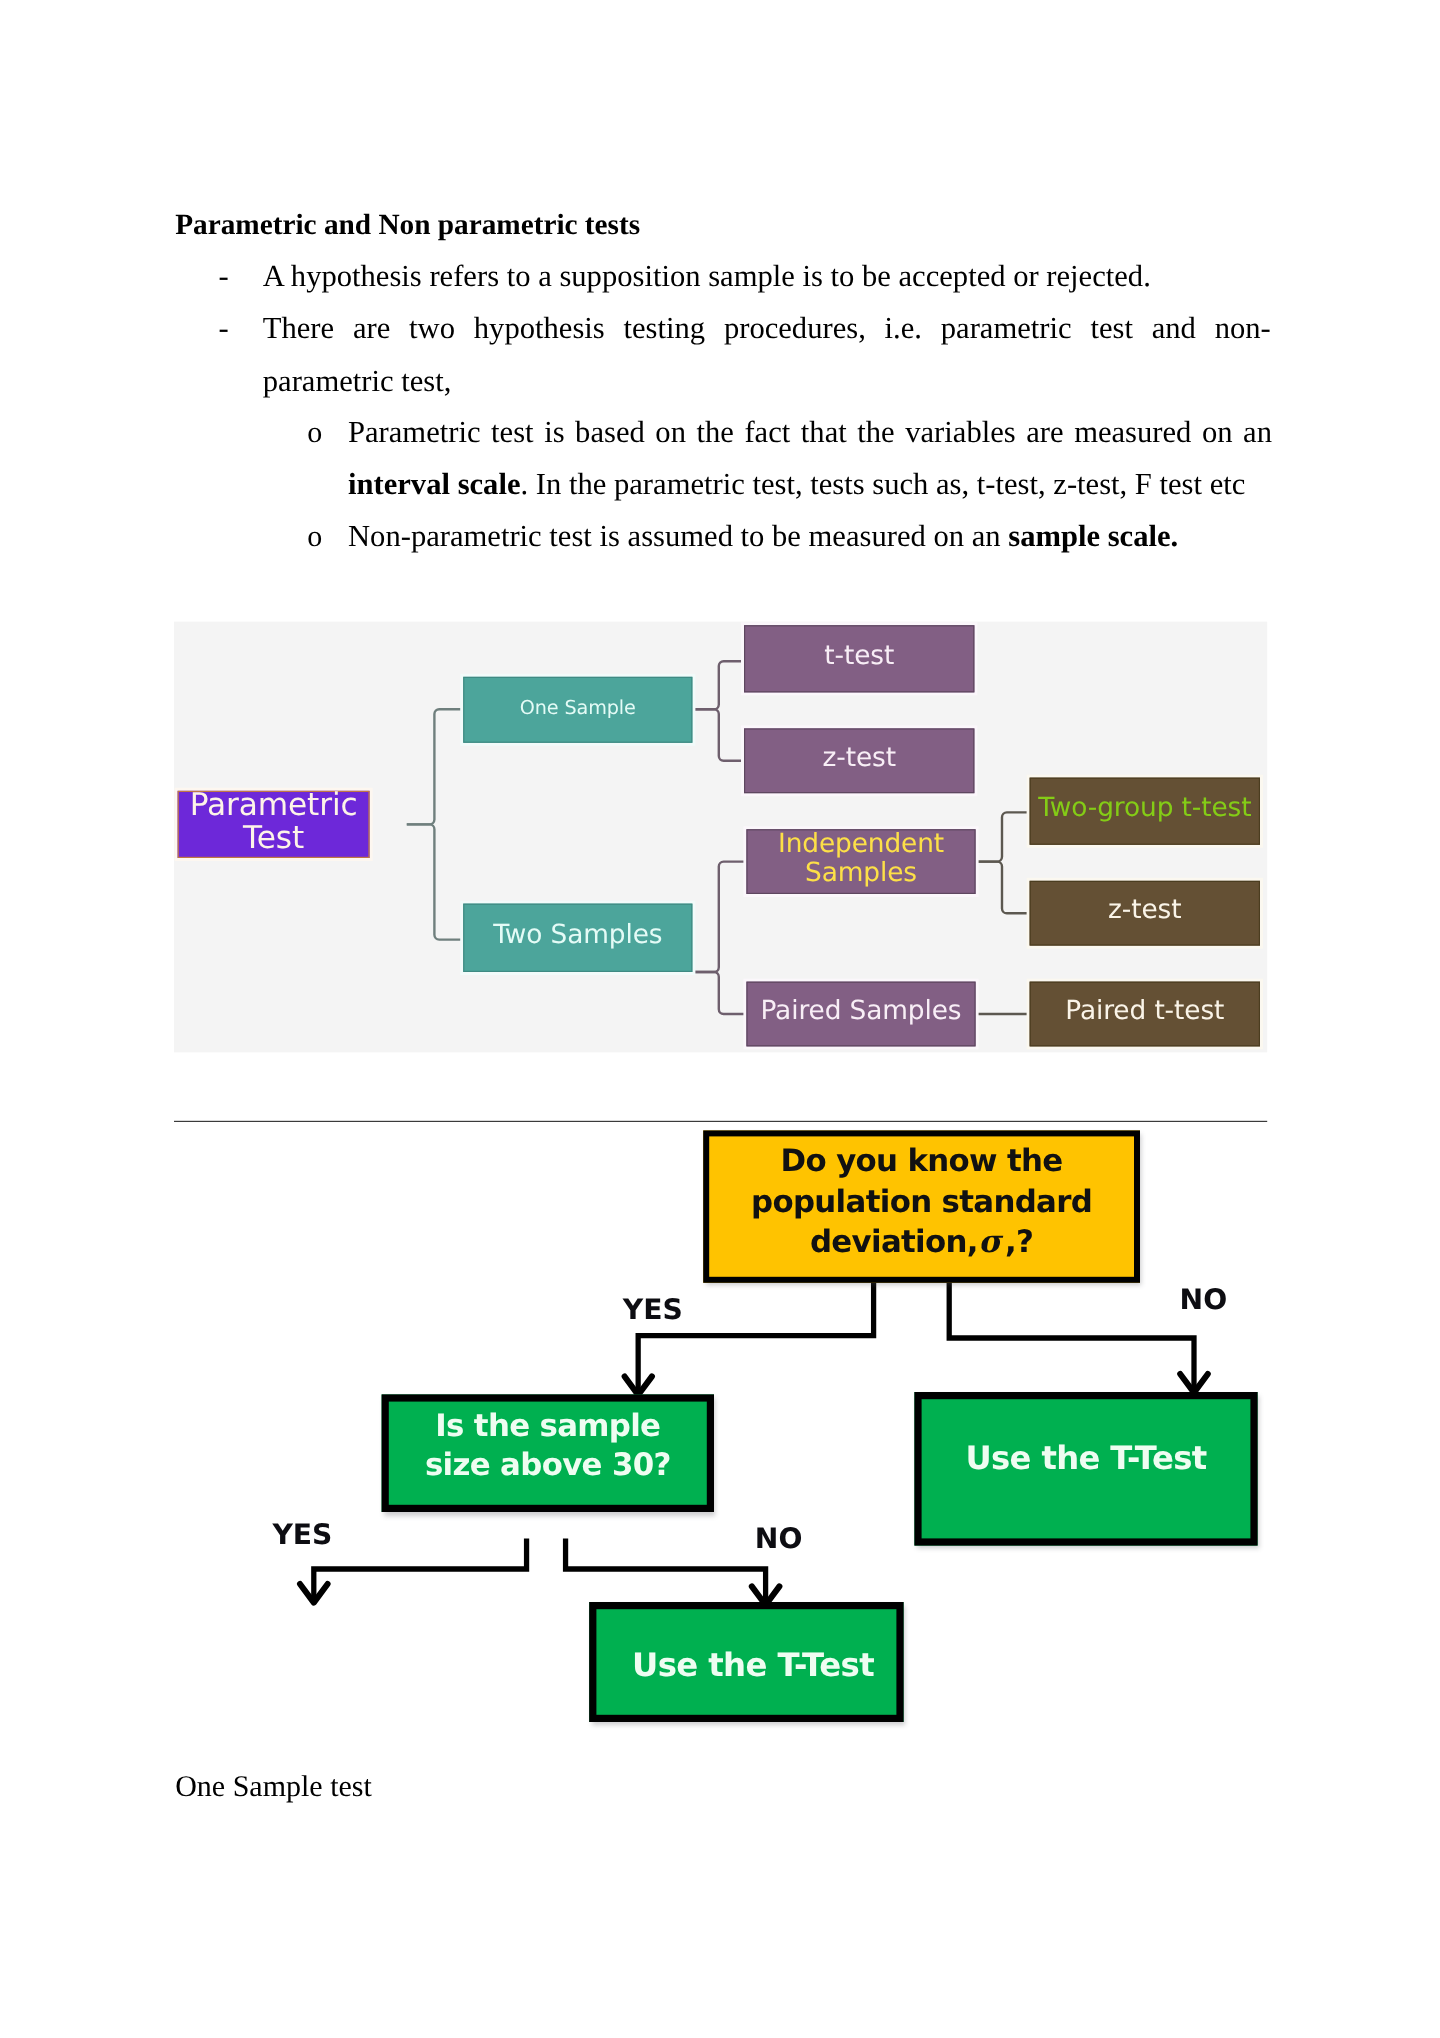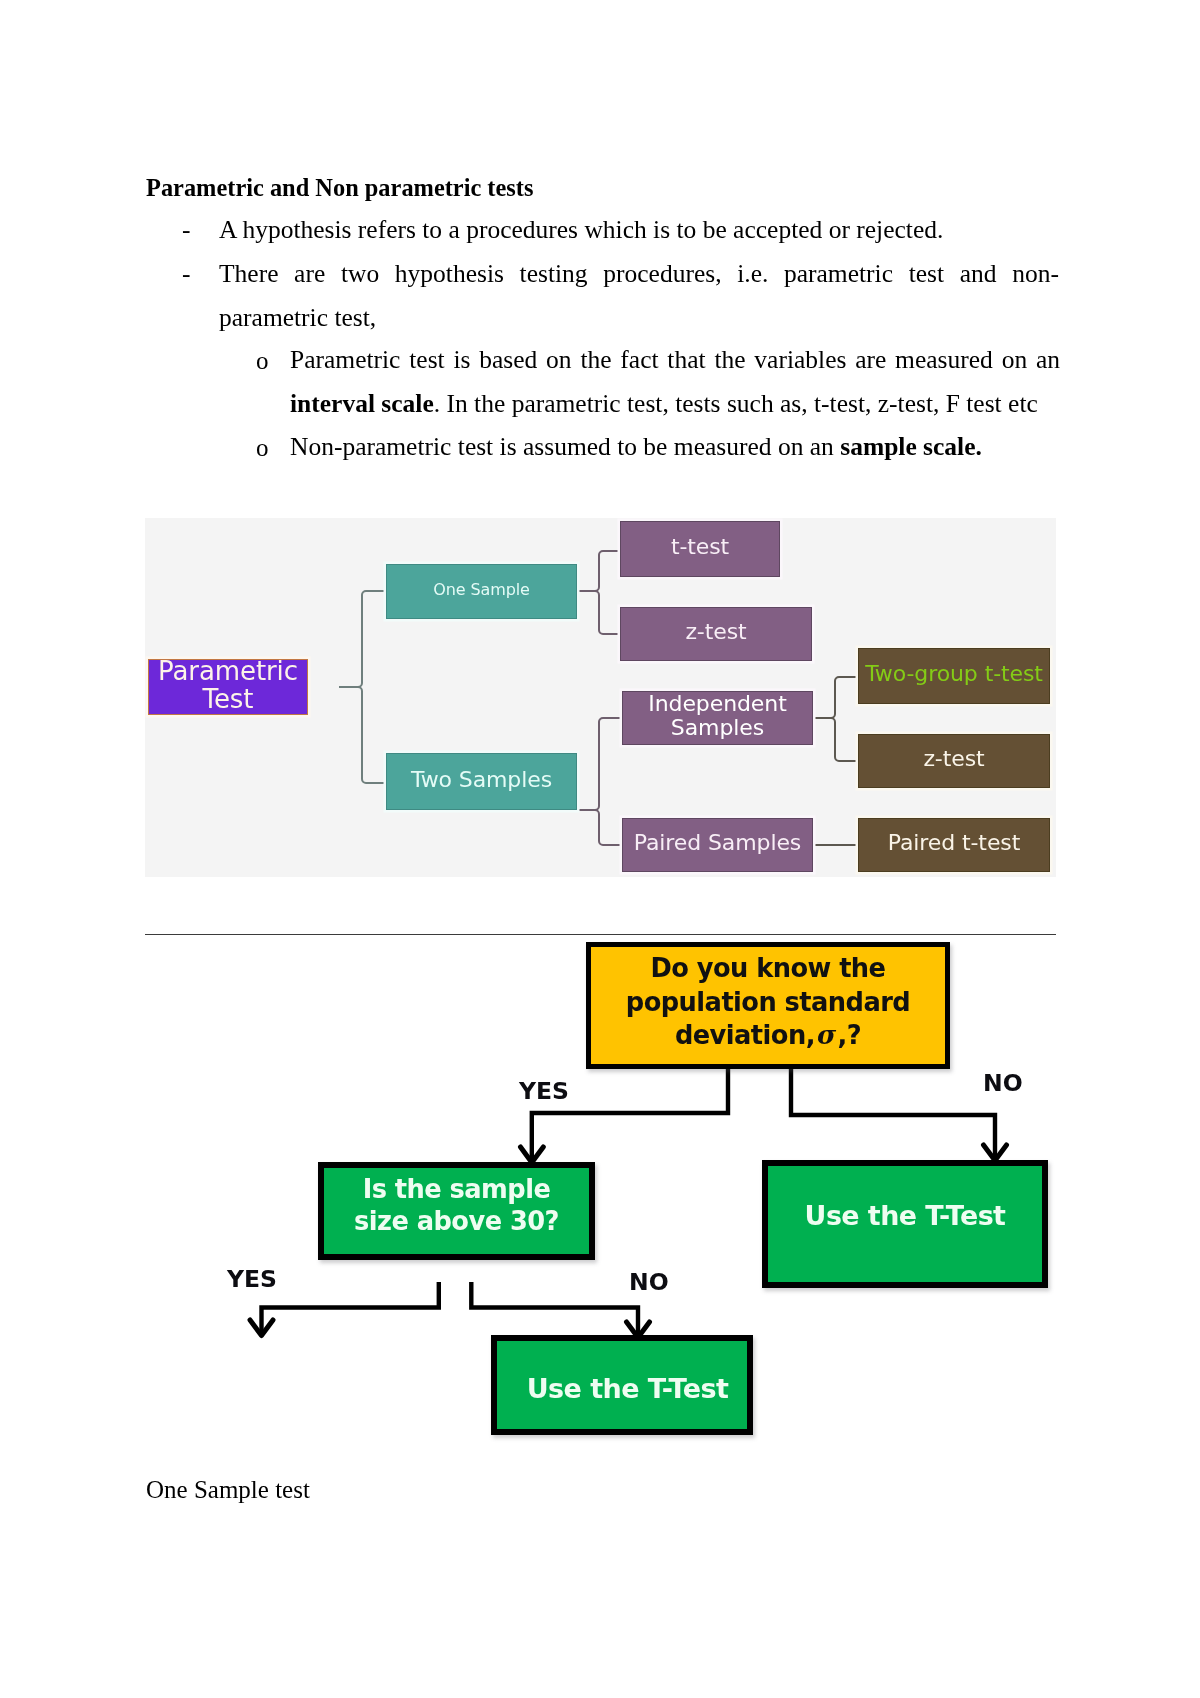--- a/index.html
+++ b/index.html
@@ -20,23 +20,23 @@
   
   #fig1{position:absolute;left:145px;top:518px;width:911px;height:359px;background:#f4f4f4;overflow:hidden;filter:blur(0.45px);}
   #fig1 .node{position:absolute;display:flex;align-items:center;justify-content:center;
     font-family:"DejaVu Sans",sans-serif;font-weight:400;text-align:center;line-height:1.08;
     box-sizing:border-box;padding-bottom:4px;letter-spacing:-0.1px;}
   #fig1 .wires{position:absolute;left:0;top:0;}
   .n-root{left:3px;top:141px;width:160px;height:56px;background:#6d28d9;color:#fdf3e8;font-size:26px;
      border:1.6px solid #c17744;box-shadow:0 0 0 2.5px #fdf7f0;}
   .n-one{left:241px;top:46px;width:191px;height:55px;background:#4ca59b;color:#e4fbf6;font-size:16px;border:1.6px solid #3f8a83;box-shadow:0 0 0 2.5px #f2fbfa;}
   .n-two{left:241px;top:235px;width:191px;height:57px;background:#4ca59b;color:#e4fbf6;font-size:22px;border:1.6px solid #3f8a83;box-shadow:0 0 0 2.5px #f2fbfa;}
-  .n-ttest{left:475px;top:3px;width:160px;height:56px;background:#825f84;color:#f8eef6;font-size:22px;border:1.6px solid #5e4760;box-shadow:0 0 0 2.5px #fbf7fb;}
+  .n-ttest{left:475px;top:3px;width:192px;height:56px;background:#825f84;color:#f8eef6;font-size:22px;border:1.6px solid #5e4760;box-shadow:0 0 0 2.5px #fbf7fb;}
   .n-ztest{left:475px;top:89px;width:192px;height:54px;background:#825f84;color:#f8eef6;font-size:22px;border:1.6px solid #5e4760;box-shadow:0 0 0 2.5px #fbf7fb;}
-  .n-indep{left:477px;top:173px;width:191px;height:54px;background:#825f84;color:#ffffff;font-size:22px;border:1.6px solid #5e4760;box-shadow:0 0 0 2.5px #fbf7fb;}
+  .n-indep{left:477px;top:173px;width:191px;height:54px;background:#825f84;color:#fde047;font-size:22px;border:1.6px solid #5e4760;box-shadow:0 0 0 2.5px #fbf7fb;}
   .n-paired{left:477px;top:300px;width:191px;height:54px;background:#825f84;color:#f8eef6;font-size:22px;border:1.6px solid #5e4760;box-shadow:0 0 0 2.5px #fbf7fb;}
   .n-tg{left:713px;top:130px;width:192px;height:56px;background:#645034;color:#84cc16;font-size:22px;border:1.6px solid #4b3d20;box-shadow:0 0 0 2.5px #fbf8f0;}
   .n-tz{left:713px;top:216px;width:192px;height:54px;background:#645034;color:#faf4e8;font-size:22px;border:1.6px solid #4b3d20;box-shadow:0 0 0 2.5px #fbf8f0;}
   .hr{position:absolute;left:145px;top:934px;width:911px;height:1px;background:#3b3b3b;}
 
   
   #fig2{position:absolute;left:145px;top:936px;width:911px;height:515px;filter:blur(0.35px);}
   #fig2 svg{position:absolute;left:0;top:0;}
   #fig2 .fnode{position:absolute;display:flex;align-items:center;justify-content:center;text-align:center;
      font-family:"DejaVu Sans",sans-serif;font-weight:bold;box-sizing:border-box;line-height:1.26;
@@ -53,21 +53,21 @@
 </style>
 </head>
 <body>
 
 <div class="page">
 
   <div class="heading">Parametric and Non parametric tests</div>
 
   <div class="bullet b1">
     <span class="mk">-</span>
-    <span class="tx">A hypothesis refers to a procedures which is to be accepted or rejected.</span>
+    <span class="tx">A hypothesis refers to a supposition sample is to be accepted or rejected.</span>
   </div>
 
   <div class="bullet b2">
     <span class="mk">-</span>
     <span class="tx just">There are two hypothesis testing procedures, i.e. parametric test and non-parametric test,</span>
   </div>
 
   <div class="bullet s1">
     <span class="mk">o</span>
     <span class="tx just"><span>Parametric test is based on the fact that the variables are measured on an </span><b>interval scale</b><span>. In the parametric test, tests such as, t-test, z-test, F test etc</span></span>

